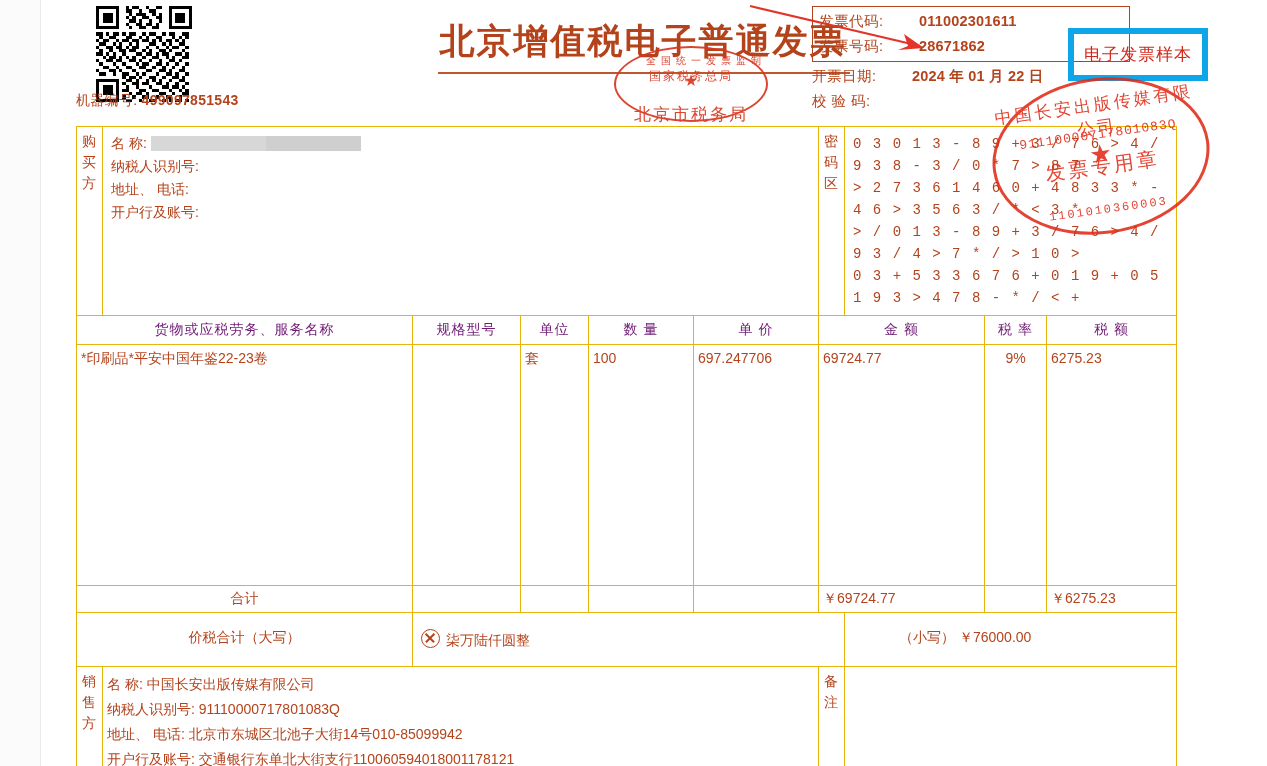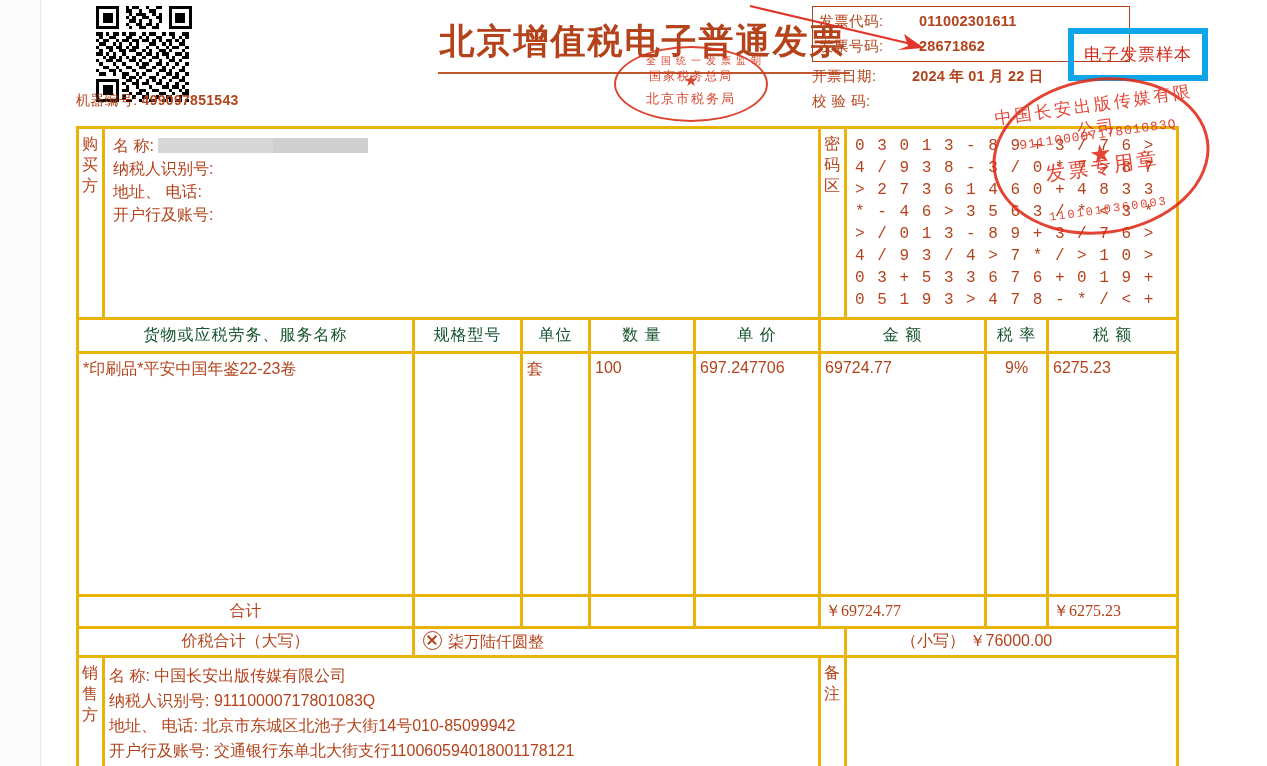--- a/index.html
+++ b/index.html
@@ -94,23 +94,23 @@
     margin-top: 6px;
     font-family: "Liberation Serif", serif;
     text-align: right;
   }
   .seal-oval .l2 {
     font-size: 12px;
     letter-spacing: 2px;
     font-family: "Liberation Serif", serif;
   }
   .seal-oval .l3 {
-    font-size: 13px;
+    font-size: 17px;
     letter-spacing: 2px;
-    margin-top: 5px;
+    margin-top: 18px;
     font-family: "Liberation Serif", serif;
   }
   .seal-star {
     position: absolute;
     left: 50%;
     top: 24px;
     transform: translateX(-50%);
     font-size: 14px;
     color: #d9361f;
   }
@@ -148,22 +148,22 @@
   }
   
   table.inv {
     border-collapse: collapse;
     width: 1100px;
     margin-left: 28px;
     table-layout: fixed;
     color: #b4431c;
   }
   table.inv td {
-    border: 3px solid #eab308;
-    font-size: 16px;
+    border: 1px solid #eab308;
+    font-size: 14px;
     padding: 0;
     vertical-align: top;
   }
   .vlabel {
     width: 26px;
     text-align: center;
     font-size: 14px;
     line-height: 21px;
     padding: 4px 0 !important;
     letter-spacing: 1px;
@@ -192,29 +192,29 @@
     word-break: break-all;
     margin-top: 32px;
   }
   th.colhdr, td.colhdr {
     text-align: center;
     font-weight: normal;
     font-size: 14px;
     padding: 5px 8px !important;
     letter-spacing: 1px;
     border: 1px solid #c0562c;
-    color: #14532d;
+    color: #701a75;
   }
   td.item { padding: 5px 4px !important; font-size: 14px; }
   td.c { text-align: center; }
   td.r { text-align: left; padding-right: 10px !important; }
   .tallrow td { height: 230px; }
-  .sumrow td { padding: 4px 4px !important; font-size: 14px; font-family: Liberation Serif, serif; }
+  .sumrow td { padding: 4px 4px !important; font-size: 14px; }
   .total-cn {
-    padding: 2px 8px !important;
+    padding: 16px 8px !important;
     font-size: 15px;
   }
   .circle-x {
     display: inline-block;
     width: 17px; height: 17px;
     border: 1.5px solid #b4431c;
     border-radius: 50%;
     position: relative;
     vertical-align: -3px;
     margin-right: 6px;

